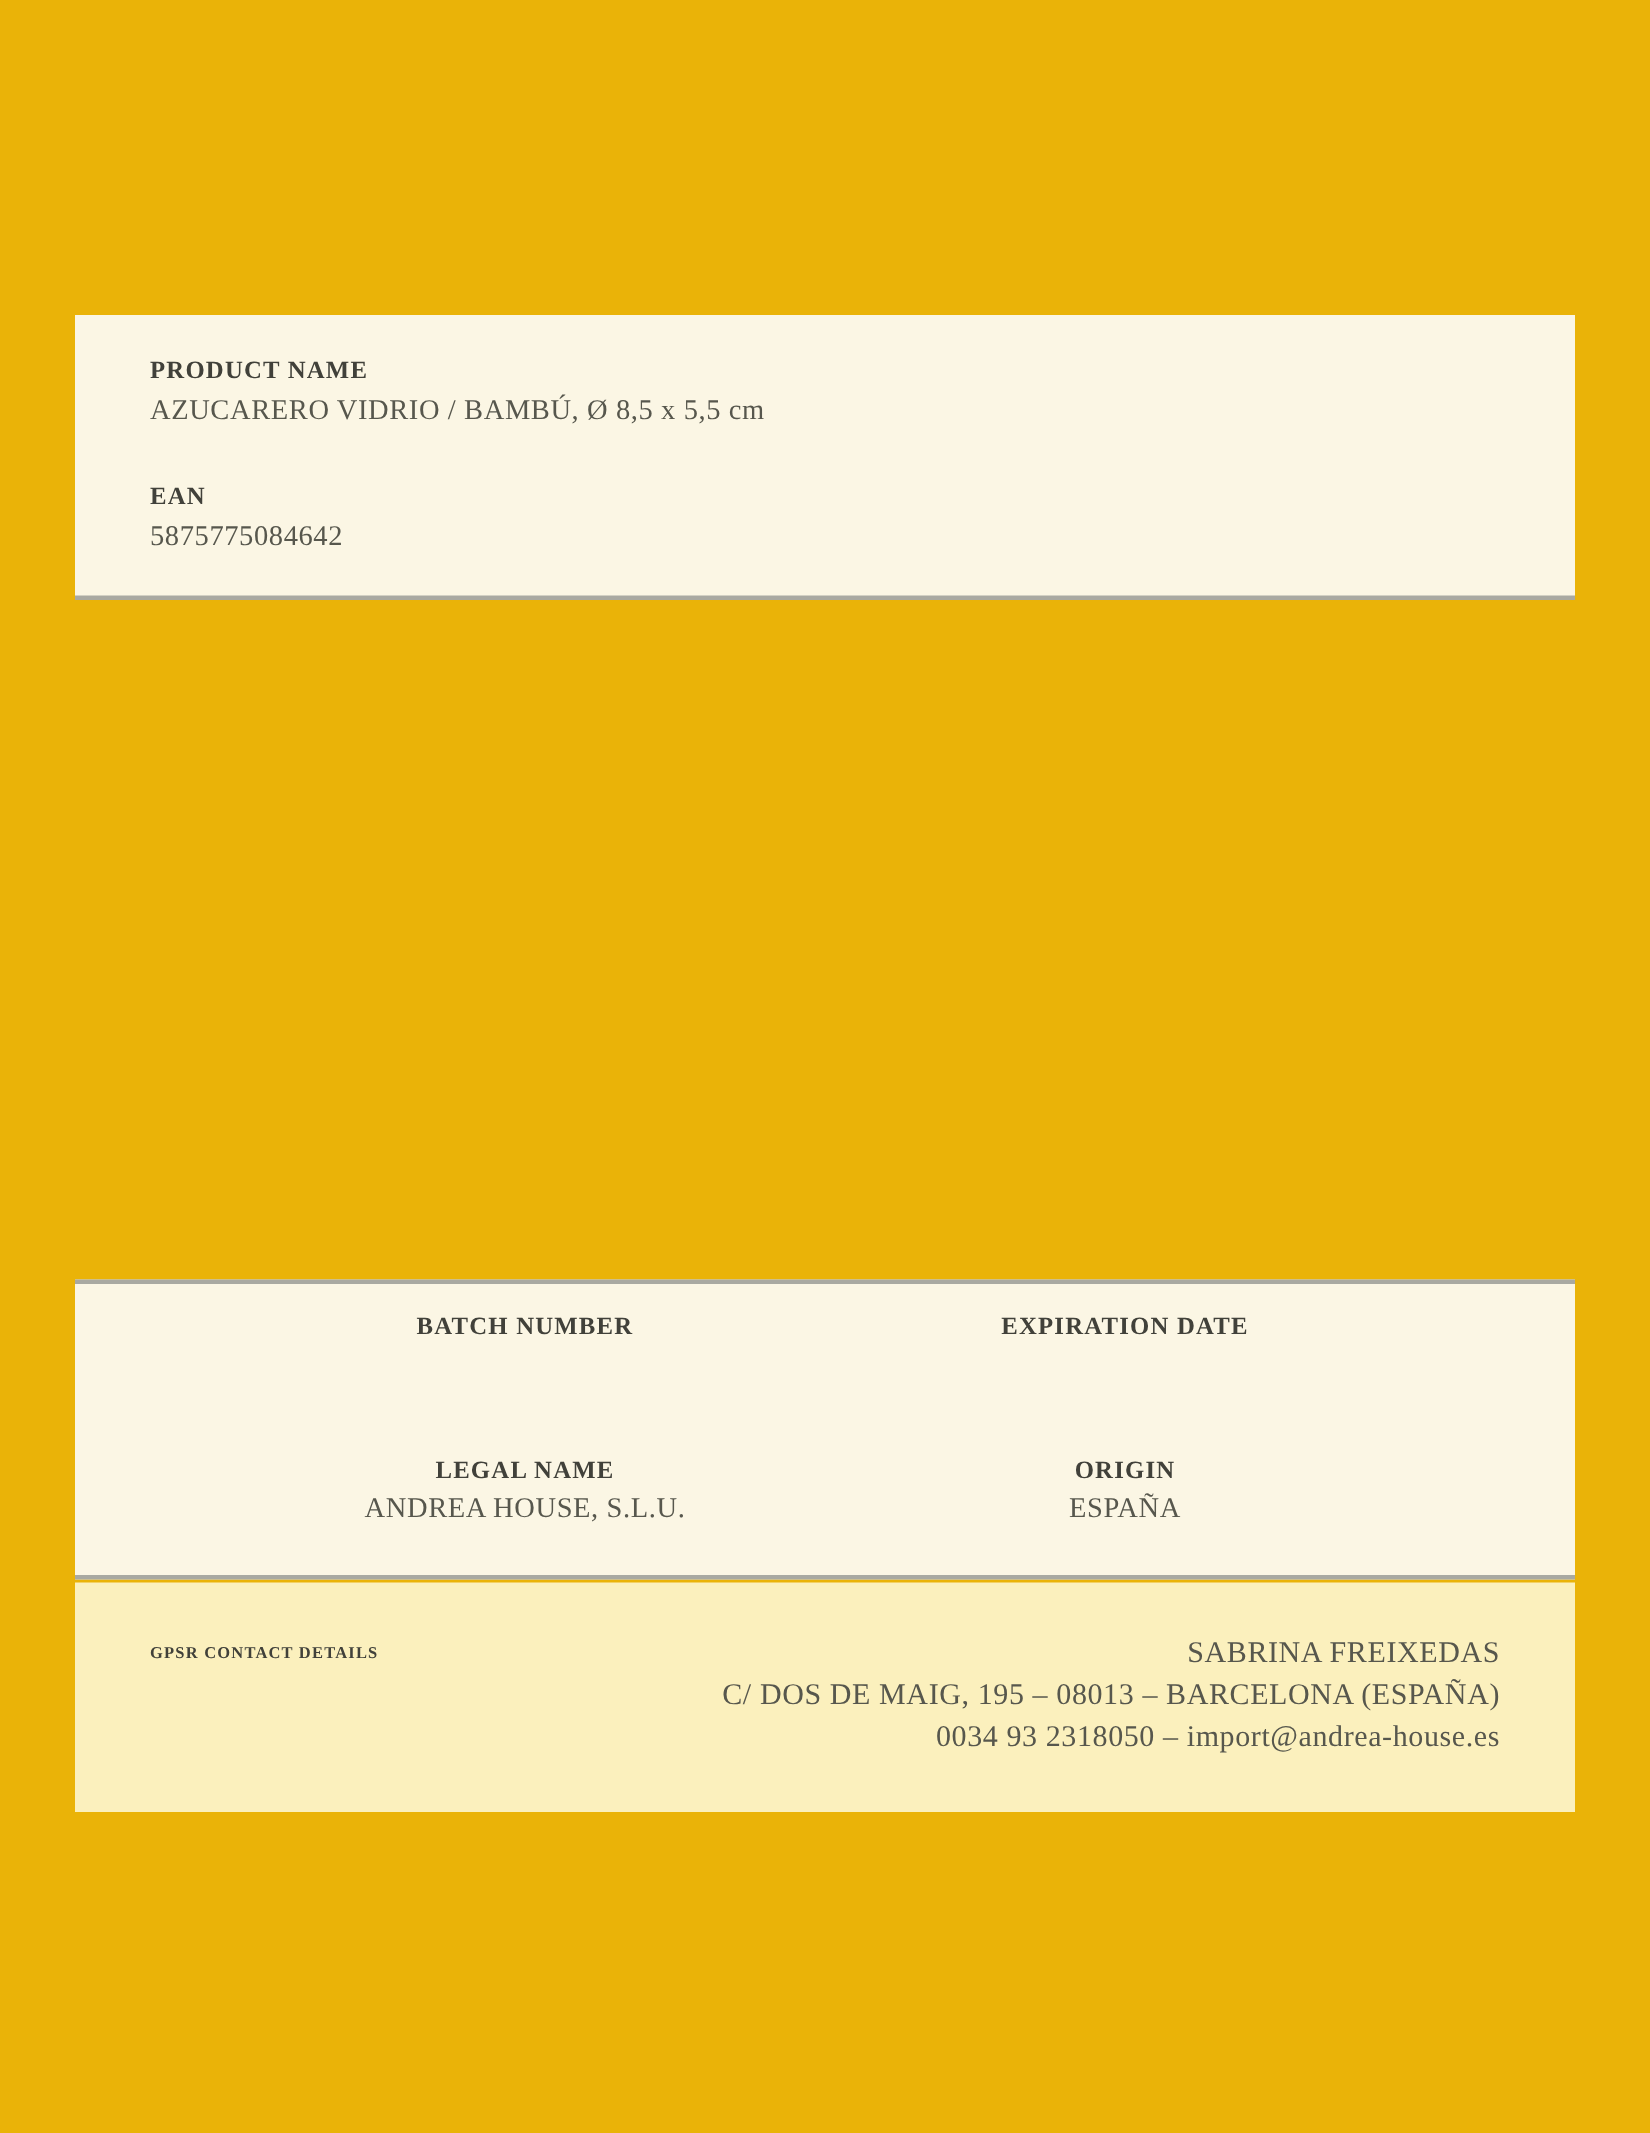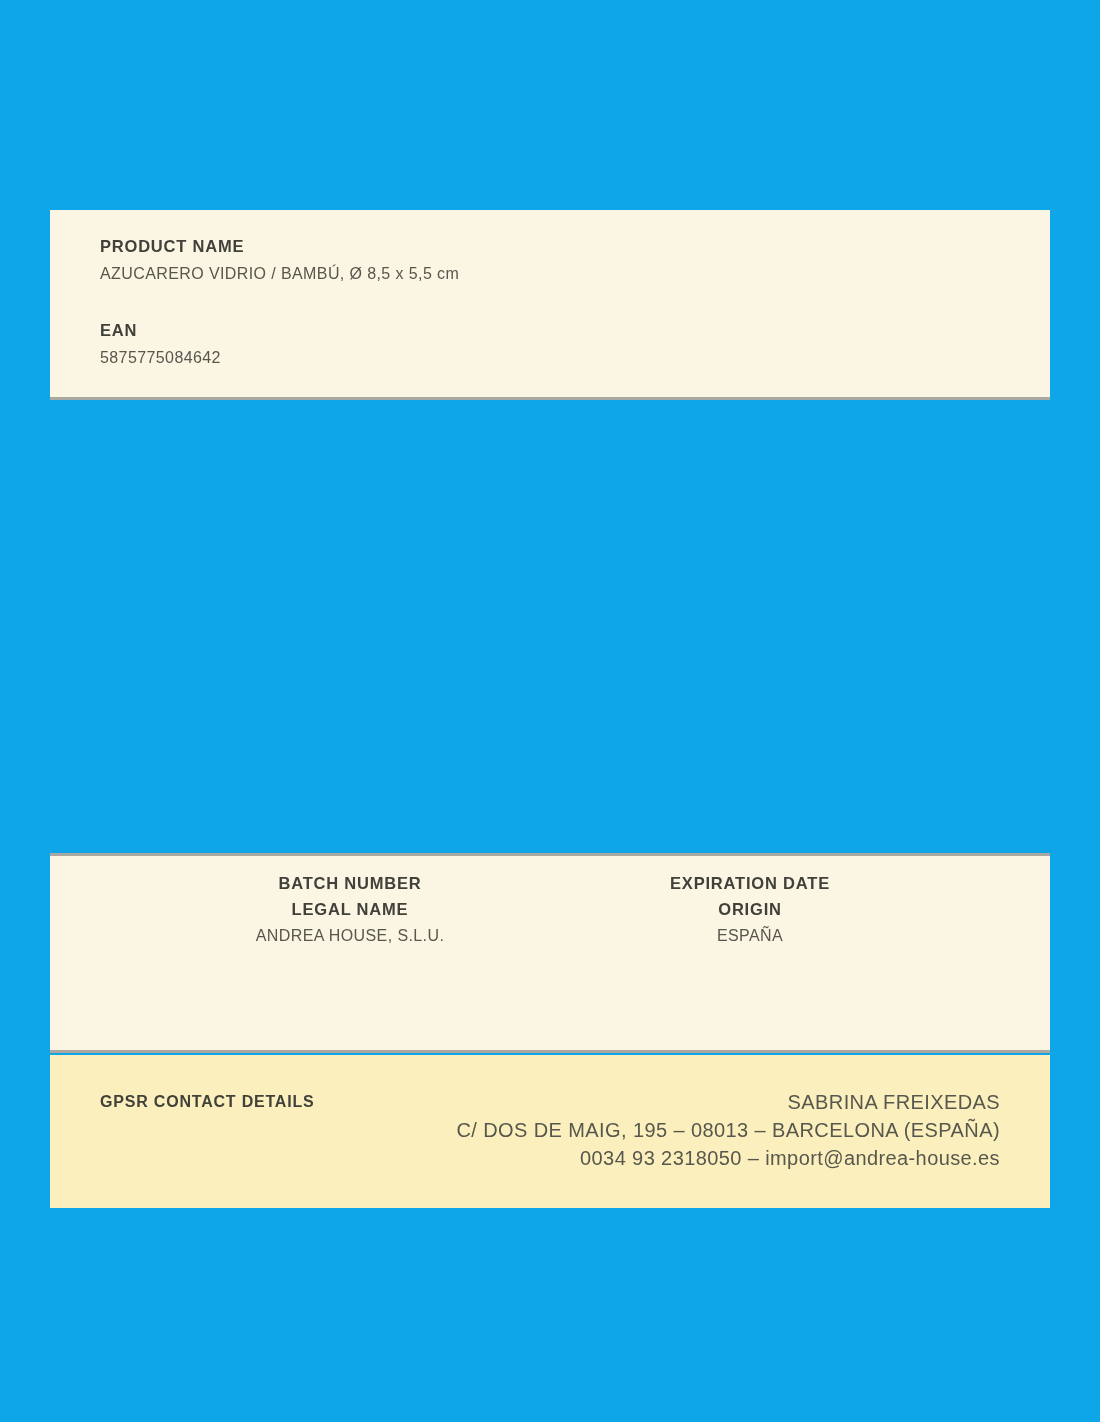--- a/index.html
+++ b/index.html
@@ -5,22 +5,23 @@
   html, body {
     margin: 0;
     padding: 0;
     background: #ffffff;
     font-family: "Liberation Sans", "DejaVu Sans", sans-serif;
   }
   .page {
     position: relative;
     width: 1100px;
     height: 1422px;
-    background: #0ea5e9;
+    background: #eab308;
     overflow: hidden;
+    font-family: Liberation Serif, serif;
   }
   .panel {
     position: absolute;
     left: 50px;
     width: 1000px;
     box-sizing: border-box;
   }
   .cream { background: #FBF6E4; }
   .yellow { background: #FBF0BD; }
 
@@ -33,53 +34,53 @@
   }
   .field-label {
     font-size: 16.5px;
     font-weight: 700;
     letter-spacing: 0.8px;
     line-height: 19px;
     color: #41413A;
   }
   .field-value {
     margin-top: 8px;
-    font-size: 16px;
+    font-size: 19px;
     letter-spacing: 0.4px;
     line-height: 19px;
     color: #57574D;
   }
   .field + .field { margin-top: 38px; }
 
   
   .sec-trace {
     top: 853px;
     height: 200px;
     padding: 18px 100px 0 100px;
     border-top: 3px solid #A9A9A1;
     border-bottom: 3px solid #A9A9A1;
     display: grid;
     grid-template-columns: 1fr 1fr;
     align-content: start;
   }
   .cell { text-align: center; }
-  .cell.row2 { }
+  .cell.row2 { margin-top: 70px; }
   .cell .field-value { margin-top: 7px; text-align: center; }
 
   
   .sec-gpsr {
     top: 1055px;
     height: 153px;
     padding: 33px 50px;
     display: flex;
     justify-content: space-between;
     align-items: flex-start;
   }
   .gpsr-label {
-    font-size: 16px;
+    font-size: 11px;
     font-weight: 700;
     letter-spacing: 0.8px;
     line-height: 28px;
     color: #41413A;
   }
   .contact-block {
     text-align: right;
     font-size: 20px;
     letter-spacing: 0.4px;
     line-height: 28px;

